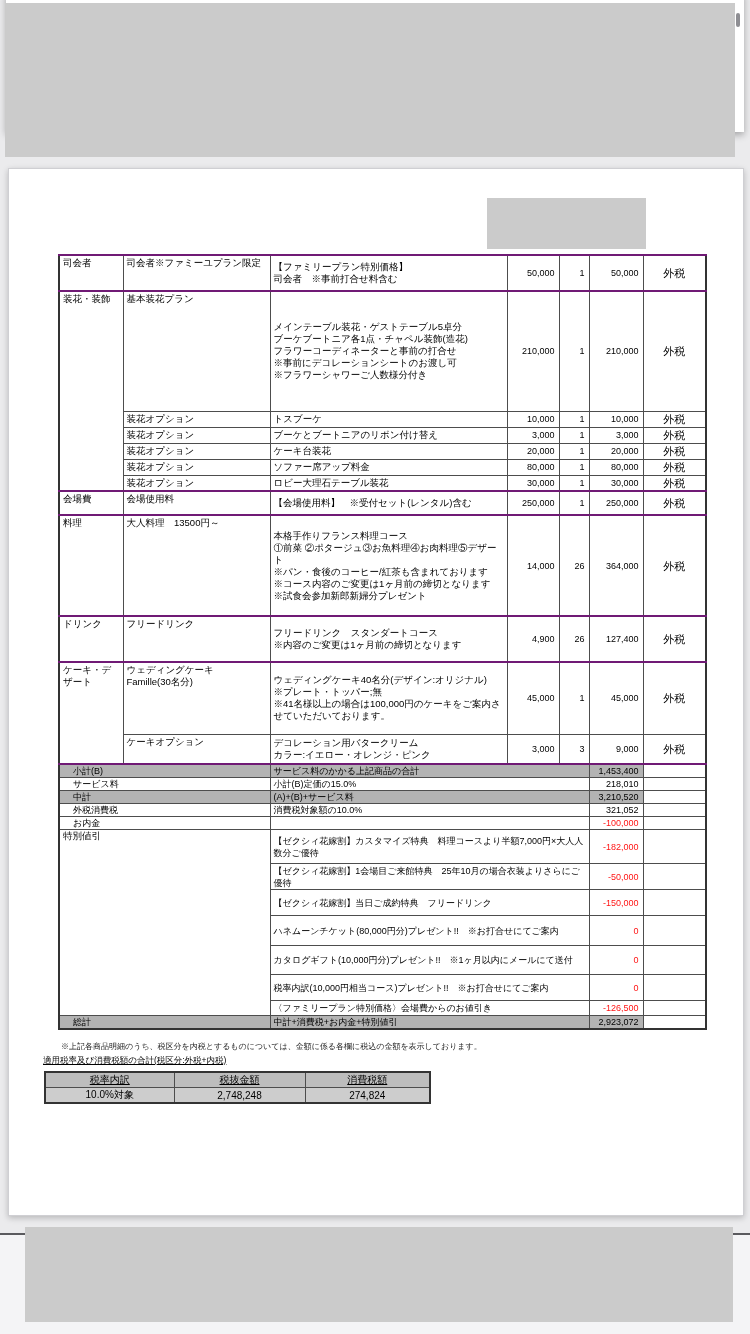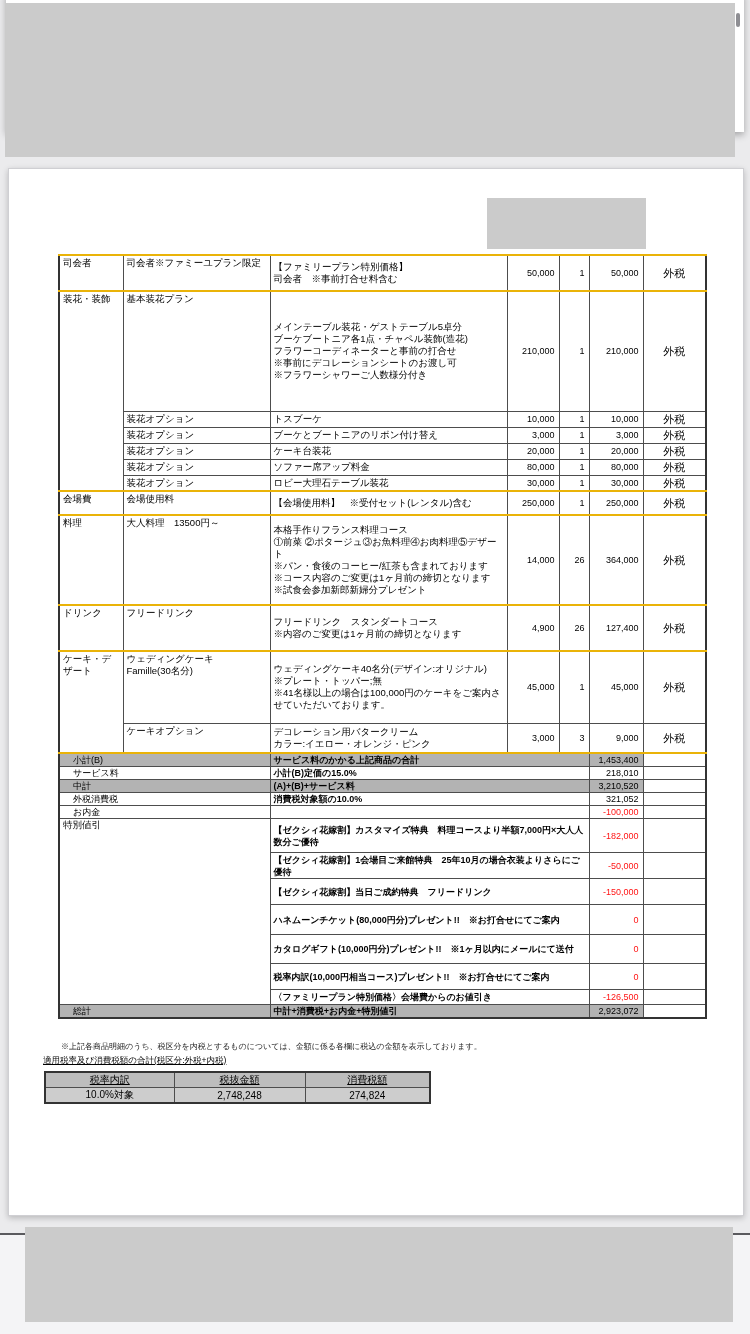--- a/index.html
+++ b/index.html
@@ -19,23 +19,23 @@
 
   
   #main-table{position:absolute;left:49px;top:85px;width:647px;border-collapse:collapse;
     table-layout:fixed;font-size:9.5px;line-height:12px;}
   #main-table td{border:1px solid #4d4d4d;padding:0 3px;overflow:hidden;vertical-align:middle;}
   #main-table{border:2px solid #333;}
   #main-table td.cat,#main-table td.item{vertical-align:top;padding-top:1px;}
   #main-table td.desc div{white-space:normal;}
   #main-table td.num{text-align:right;font-size:9px;padding-right:4px;}
   #main-table td.tax{text-align:center;font-size:11px;}
-  #main-table tr.cat-top td{border-top:2px solid #eab308;}
+  #main-table tr.cat-top td{border-top:2px solid #701a75;}
   #main-table td.tlabel{font-size:9px;padding-left:13px;}
-  #main-table td.tdesc{font-size:9px;font-weight:bold;}
+  #main-table td.tdesc{font-size:9px;}
   #main-table td.dlabel{vertical-align:top;font-size:9.5px;}
   #main-table .gray{background:var(--gray-row,#b3b3b3);}
   #main-table .red{color:var(--negative,#f00);}
 
   .note{position:absolute;left:52px;top:872px;font-size:8px;color:#1a1a1a;}
   .tax-title{position:absolute;left:34px;top:886px;font-size:8.5px;text-decoration:underline;}
   #tax-table{position:absolute;left:35px;top:902px;width:385px;border-collapse:collapse;
     table-layout:fixed;font-size:10px;border:2px solid #333;}
   #tax-table td{border:1px solid #4d4d4d;text-align:center;height:11px;padding:0;}
   #tax-table tr.hdr td{background:var(--tax-header,#bdbdbd);text-decoration:underline;}
@@ -144,21 +144,21 @@
             <td class="cat" rowspan="1">会場費</td>
             <td class="item">会場使用料</td>
             <td class="desc">
               <div>【会場使用料】　※受付セット(レンタル)含む</div>
             </td>
             <td class="num">250,000</td>
             <td class="num">1</td>
             <td class="num">250,000</td>
             <td class="tax">外税</td>
           </tr>
-          <tr class="cat-top" style="height: 90px; margin-top: 48px;">
+          <tr class="cat-top" style="height: 101px; margin-top: 48px;">
             <td class="cat" rowspan="1">料理</td>
             <td class="item">大人料理　13500円～</td>
             <td class="desc">
               <div>本格手作りフランス料理コース</div>
               <div>①前菜 ②ポタージュ③お魚料理④お肉料理⑤デザート</div>
               <div>※パン・食後のコーヒー/紅茶も含まれております</div>
               <div>※コース内容のご変更は1ヶ月前の締切となります</div>
               <div>※試食会参加新郎新婦分プレゼント</div>
             </td>
             <td class="num">14,000</td>

